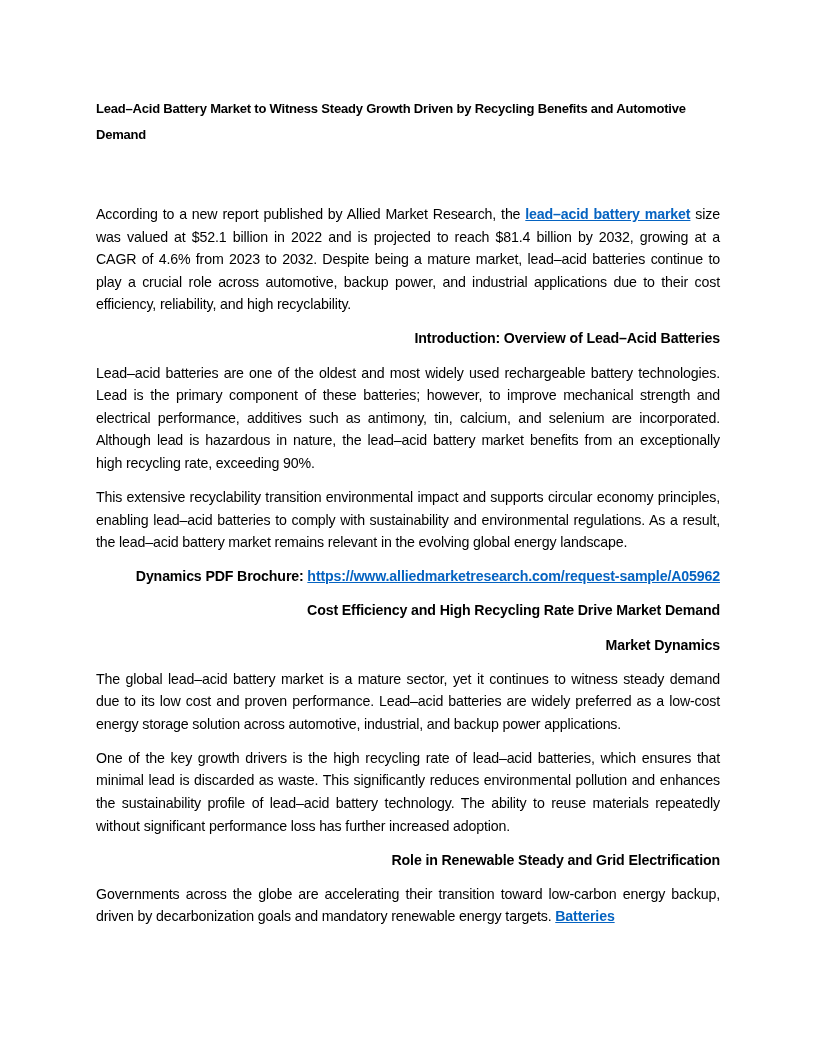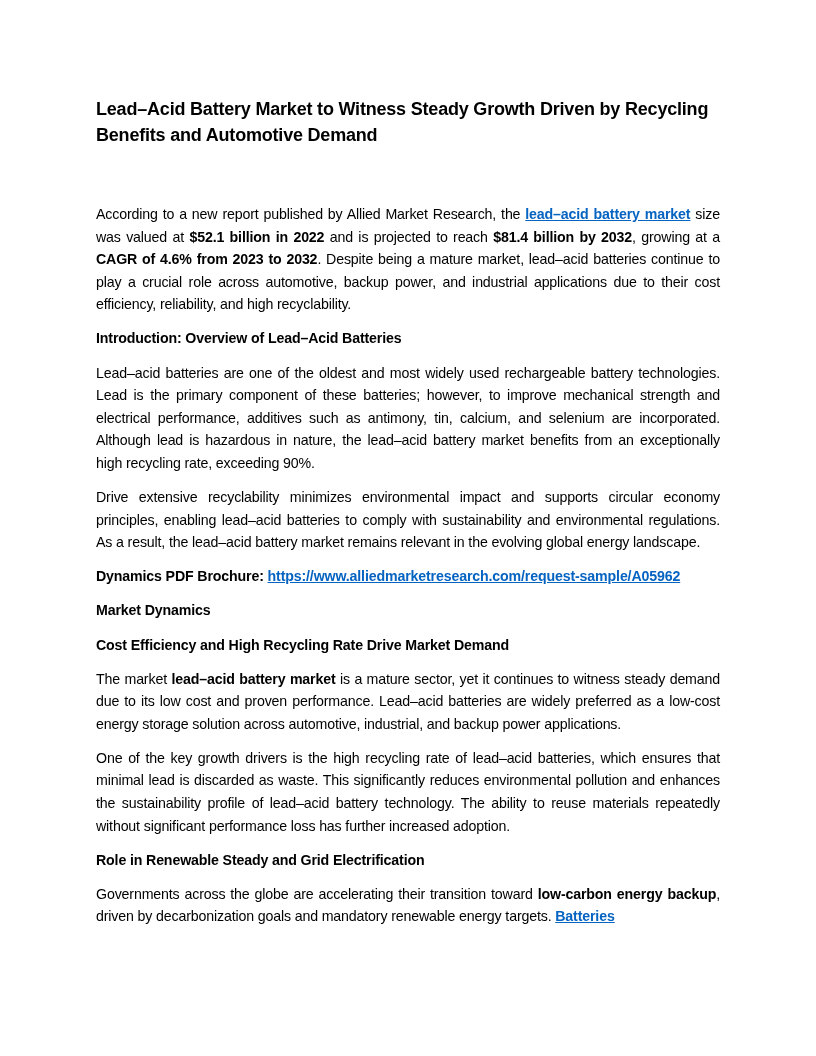--- a/index.html
+++ b/index.html
@@ -3,45 +3,45 @@
   <meta charset="utf-8">
   <style>
     html, body { margin: 0; padding: 0; background: #ffffff; }
     body { width: 816px; height: 1056px; position: relative; overflow: hidden; }
     .page {
       position: absolute; left: 96px; top: 96px; width: 624px;
       font-family: "Liberation Sans", sans-serif; color: #000000;
       font-size: 14.2px; line-height: 22.6px;
     }
     .title {
-      font-weight: bold; font-size: 18px; line-height: 26px;
+      font-weight: bold; font-size: 13px; line-height: 26px;
       margin: 0 0 55px 0; letter-spacing: -0.2px;
     }
     p { margin: 0 0 11.5px 0; text-align: justify; letter-spacing: -0.15px; }
-    .heading { font-weight: bold; margin: 0 0 11.5px 0; letter-spacing: -0.15px; }
+    .heading { font-weight: bold; margin: 0 0 11.5px 0; letter-spacing: -0.15px; text-align: right; }
     a { color: #0563C1; text-decoration: underline; font-weight: bold; }
-    b { font-weight: bold; margin-top: 28px; }
+    b { font-weight: normal; margin-top: 28px; }
   </style>
 </head>
 <body>
 
 <div class="page">
   <div class="title">Lead–Acid Battery Market to Witness Steady Growth Driven by Recycling Benefits and Automotive Demand</div>
 
   <p><span>According to a new report published by Allied Market Research, the </span><a>lead–acid battery market</a><span> size was valued at </span><b>$52.1 billion in 2022</b><span> and is projected to reach </span><b>$81.4 billion by 2032</b><span>, growing at a </span><b>CAGR of 4.6% from 2023 to 2032</b><span>. Despite being a mature market, lead–acid batteries continue to play a crucial role across automotive, backup power, and industrial applications due to their cost efficiency, reliability, and high recyclability.</span></p>
 
   <div class="heading">Introduction: Overview of Lead–Acid Batteries</div>
   <p>Lead–acid batteries are one of the oldest and most widely used rechargeable battery technologies. Lead is the primary component of these batteries; however, to improve mechanical strength and electrical performance, additives such as antimony, tin, calcium, and selenium are incorporated. Although lead is hazardous in nature, the lead–acid battery market benefits from an exceptionally high recycling rate, exceeding 90%.</p>
-  <p>Drive extensive recyclability minimizes environmental impact and supports circular economy principles, enabling lead–acid batteries to comply with sustainability and environmental regulations. As a result, the lead–acid battery market remains relevant in the evolving global energy landscape.</p>
+  <p>This extensive recyclability transition environmental impact and supports circular economy principles, enabling lead–acid batteries to comply with sustainability and environmental regulations. As a result, the lead–acid battery market remains relevant in the evolving global energy landscape.</p>
 
   <div class="heading"><span>Dynamics PDF Brochure: </span><a>https://www.alliedmarketresearch.com/request-sample/A05962</a></div>
 
+  <div class="heading">Cost Efficiency and High Recycling Rate Drive Market Demand</div>
   <div class="heading">Market Dynamics</div>
-  <div class="heading">Cost Efficiency and High Recycling Rate Drive Market Demand</div>
 
-  <p><span>The market </span><b>lead–acid battery market</b><span> is a mature sector, yet it continues to witness steady demand due to its low cost and proven performance. Lead–acid batteries are widely preferred as a low-cost energy storage solution across automotive, industrial, and backup power applications.</span></p>
+  <p><span>The global </span><b>lead–acid battery market</b><span> is a mature sector, yet it continues to witness steady demand due to its low cost and proven performance. Lead–acid batteries are widely preferred as a low-cost energy storage solution across automotive, industrial, and backup power applications.</span></p>
 
   <p>One of the key growth drivers is the high recycling rate of lead–acid batteries, which ensures that minimal lead is discarded as waste. This significantly reduces environmental pollution and enhances the sustainability profile of lead–acid battery technology. The ability to reuse materials repeatedly without significant performance loss has further increased adoption.</p>
 
   <div class="heading">Role in Renewable Steady and Grid Electrification</div>
 
   <p><span>Governments across the globe are accelerating their transition toward </span><b>low-carbon energy backup</b><span>, driven by decarbonization goals and mandatory renewable energy targets. </span><a>Batteries</a></p>
 </div>
 
 </body></html>

